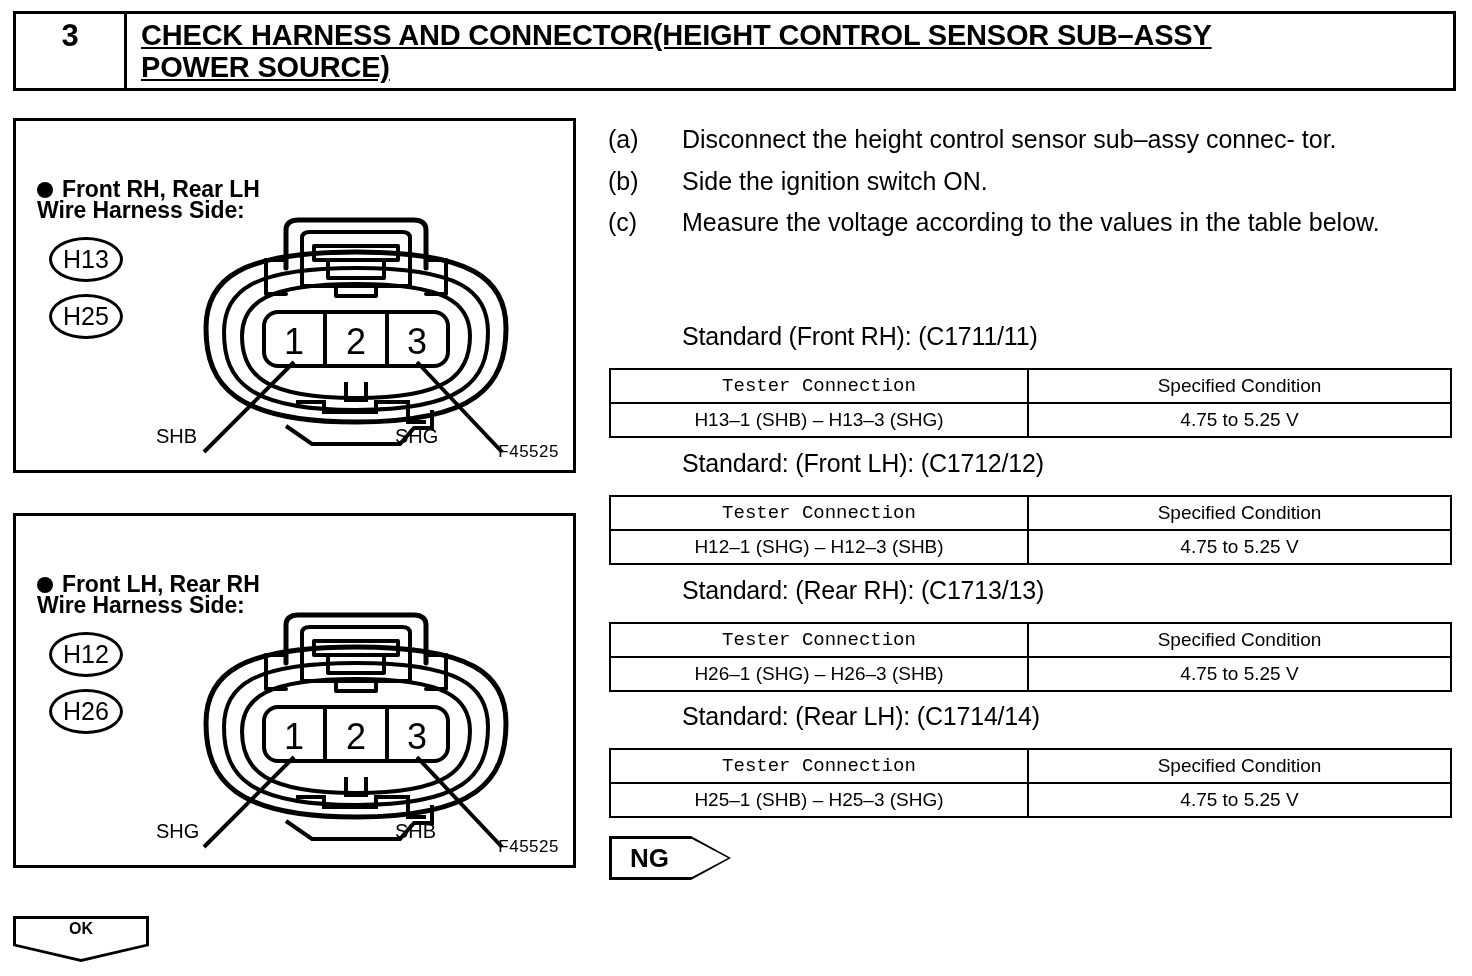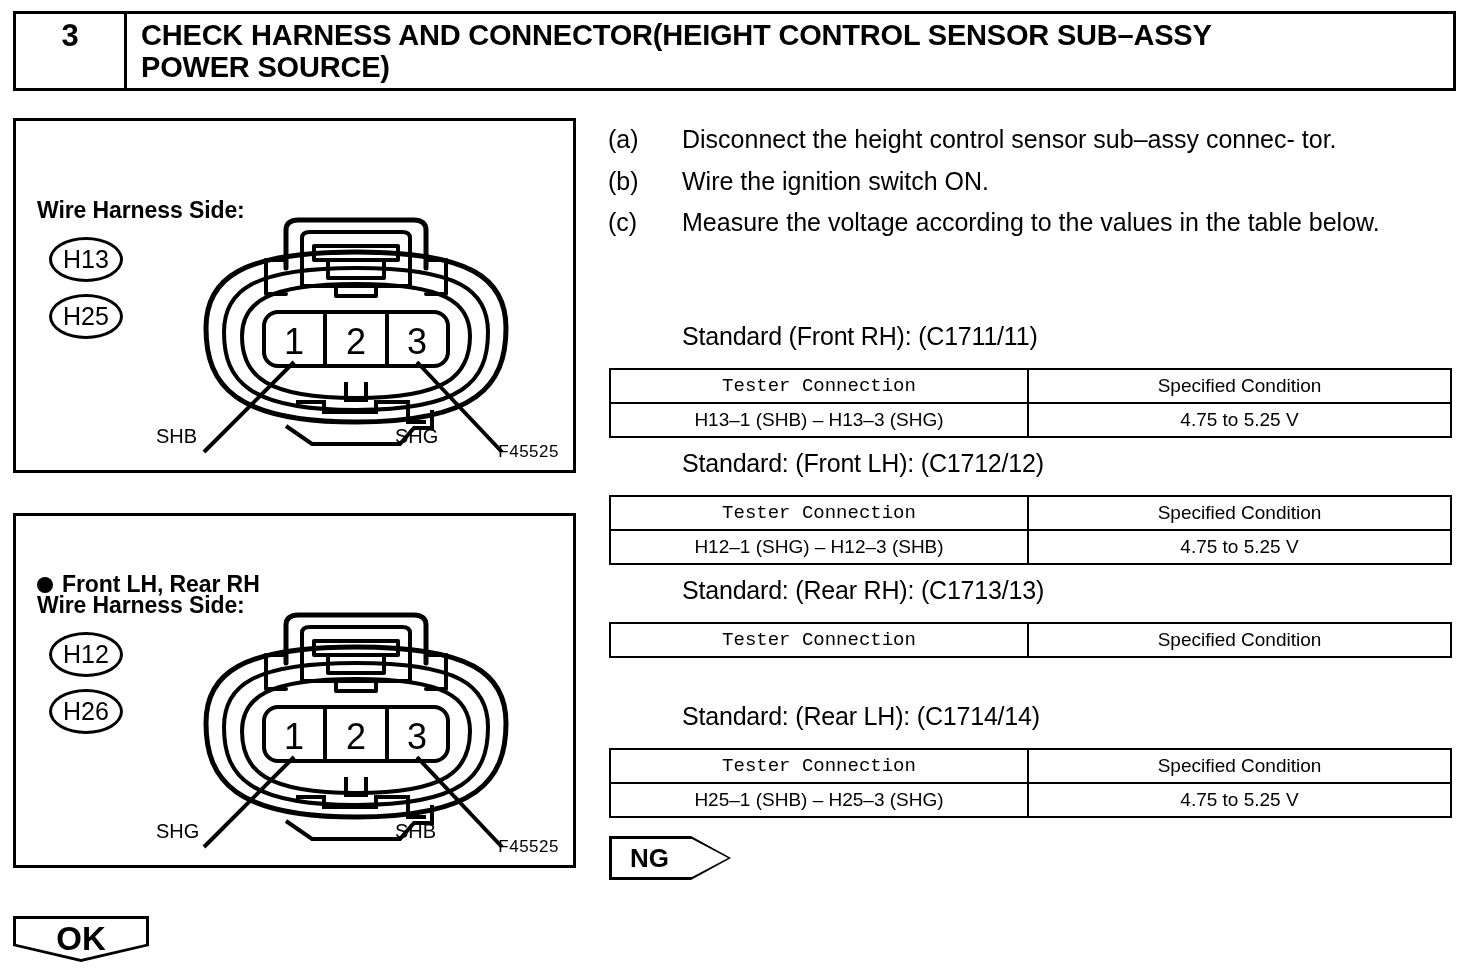--- a/index.html
+++ b/index.html
@@ -40,20 +40,21 @@
   }
   .step-number {
     font-size: 31px;
     font-weight: bold;
     line-height: 1;
   }
   .step-title-cell {
     flex: 1;
     padding: 5px 0 0 14px;
     box-sizing: border-box;
+    text-decoration: underline;
   }
   .step-title {
     font-size: 29px;
     font-weight: bold;
     line-height: 1.12;
     letter-spacing: -0.2px;
     white-space: pre-line;
   }
 
   
@@ -253,39 +254,43 @@
     top: 3px;
     width: 130px;
     height: 40px;
     background: #fff;
     clip-path: polygon(0 0, 100% 0, 100% 25px, 50% 40px, 0 25px);
     display: flex;
     align-items: flex-start;
     justify-content: center;
     padding-top: 1px;
     box-sizing: border-box;
-    font-size: 33px;
+    font-size: 16px;
     font-weight: bold;
   }
 </style>
 </head>
 <body>
 
 <div class="step-header">
   <div class="step-number-cell">
     <span class="step-number">3</span>
   </div>
   <div class="step-title-cell">
     <div class="step-title">CHECK HARNESS AND CONNECTOR(HEIGHT CONTROL SENSOR SUB–ASSY
 POWER SOURCE)</div>
   </div>
 </div>
 
 <div class="diagram-panel" id="panel-1">
   <div class="panel-heading">Wire Harness Side:</div>
+  <div class="panel-subheading">
+    <span class="bullet-dot"></span>
+    <span>Front RH, Rear LH</span>
+  </div>
   <div class="code-oval code-oval-1">H13</div>
   <div class="code-oval code-oval-2">H25</div>
 
   <svg class="connector-svg" viewBox="0 0 420 250">
     <g fill="none" stroke="#000" stroke-width="5" stroke-linejoin="round" stroke-linecap="round">
 
       <path d="M60,112 C60,62 96,36 210,36 C324,36 360,62 360,112
                C360,170 330,206 210,206 C90,206 60,170 60,112 Z"></path>
 
       <path d="M78,116 C78,74 108,52 210,52 C312,52 342,74 342,116
@@ -388,21 +393,21 @@
 </div>
 
 <div class="instructions">
   <div class="instr-row">
     <div class="instr-marker">(a)</div>
     <div class="instr-text">Disconnect the height control sensor sub–assy connec-
 tor.</div>
   </div>
   <div class="instr-row">
     <div class="instr-marker">(b)</div>
-    <div class="instr-text">Wire the ignition switch ON.</div>
+    <div class="instr-text">Side the ignition switch ON.</div>
   </div>
   <div class="instr-row">
     <div class="instr-marker">(c)</div>
     <div class="instr-text">Measure the voltage according to the values in the table
 below.</div>
   </div>
 </div>
 
 <div class="std-heading" style="top:322px">Standard (Front RH): (C1711/11)</div>
 <table class="spec-table" style="top:368px">
@@ -432,20 +437,24 @@
 </tbody>
   </table>
 
 <div class="std-heading" style="top:576px">Standard: (Rear RH): (C1713/13)</div>
 <table class="spec-table" style="top:622px">
   <tbody>
       <tr>
     <td class="col-a">Tester Connection</td>
     <td class="col-b">Specified Condition</td>
   </tr>
+  <tr>
+    <td>H26–1 (SHG) – H26–3 (SHB)</td>
+    <td>4.75 to 5.25 V</td>
+  </tr>
 </tbody>
   </table>
 
 <div class="std-heading" style="top:702px">Standard: (Rear LH): (C1714/14)</div>
 <table class="spec-table" style="top:748px">
   <tbody>
       <tr>
     <td class="col-a">Tester Connection</td>
     <td class="col-b">Specified Condition</td>
   </tr>

